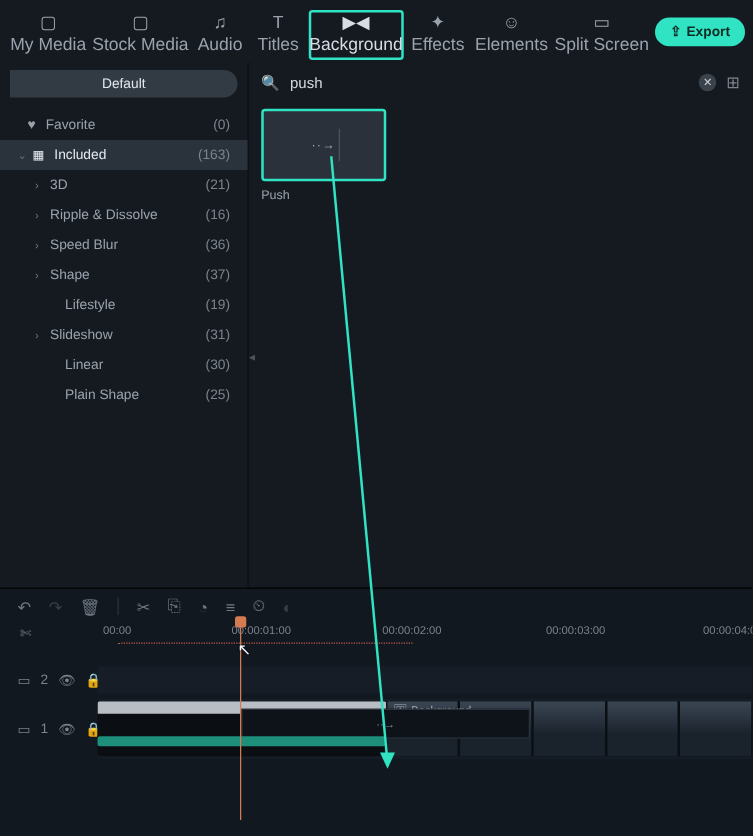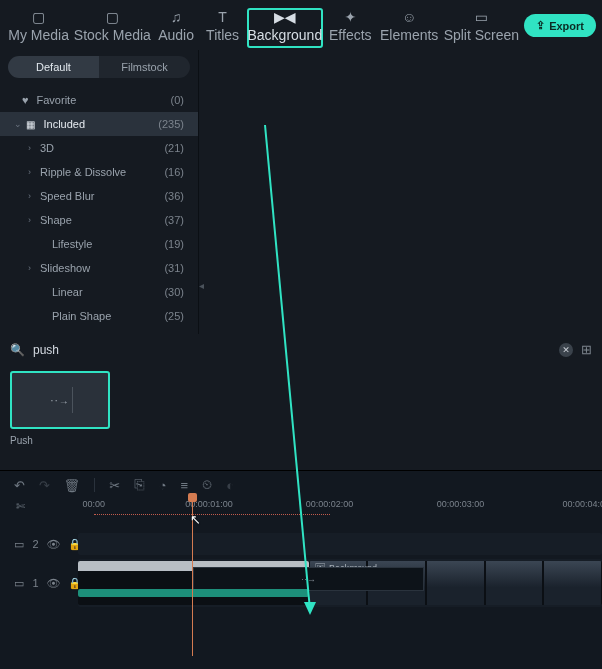--- a/index.html
+++ b/index.html
@@ -6,21 +6,21 @@
   body { background: #0f1419; color: #c8ced4; width: 602px; height: 669px; overflow: hidden; font-size: 11px; position: relative; }
   
   .topbar { display: flex; align-items: flex-start; padding: 8px 6px 0 6px; gap: 2px; background: #151a21; height: 50px; }
   .topbar-item { display: flex; flex-direction: column; align-items: center; justify-content: center; padding: 2px 6px 6px 6px; cursor: pointer; color: #9aa3ad; border: 2px solid transparent; border-radius: 3px; min-width: 44px; height: 40px; }
   .topbar-item.active { border: 2px solid #30e3c3; color: #d6dde4; }
   .topbar-item .ic { font-size: 14px; height: 16px; display:flex; align-items:center; }
   .topbar-item .lbl { font-size: 14px; margin-top: 2px; white-space: nowrap; }
   .topbar-spacer { flex: 1; }
   .export-btn { background: #30e3c3; color: #0b2c24; border-radius: 14px; padding: 5px 12px; font-size: 11px; font-weight: 600; display:flex; align-items:center; gap:4px; margin-top: 6px; cursor:pointer; }
   
-  .main { display: flex; height: 420px; background: #151a21; flex-direction: column; }
+  .main { display: flex; height: 420px; background: #151a21; }
   .sidebar { width: 199px; background: #151a21; border-right: 1px solid #0b0f14; }
   .tabrow { display: flex; padding: 6px 8px 4px 8px; }
   .tabpill { flex:1; text-align:center; padding: 5px 0; font-size: 11px; background: #20262e; color:#9aa3ad; cursor:pointer; }
   .tabpill:first-child { border-radius: 12px 0 0 12px; }
   .tabpill:last-child { border-radius: 0 12px 12px 0; }
   .tabpill.active { background: #323a44; color:#e2e8ee; }
   
   .cat-list { padding: 6px 0; }
   .cat-item { display:flex; align-items:center; padding: 6px 14px 6px 14px; cursor:pointer; color:#9aa3ad; font-size: 11px; }
   .cat-item .chev { width: 12px; font-size: 9px; color:#6b7480; }
@@ -120,33 +120,32 @@
   <div class="export-btn">
       <span>⇪</span>
       <span>Export</span>
     </div>
 </div>
 
 <div class="main">
   <div class="sidebar">
     <div class="tabrow">
       <div class="tabpill active">Default</div>
-      <div class="tabpill">Filmstock</div>
     </div>
     <div class="cat-list">
       <div class="cat-item fav">
         <span class="hearticon">♥</span>
         <span class="cname">Favorite</span>
         <span class="cnt">(0)</span>
       </div>
       <div class="cat-item selected">
         <span class="chevdown">⌄</span>
         <span class="gridicon">▦</span>
         <span class="cname">Included</span>
-        <span class="cnt">(235)</span>
+        <span class="cnt">(163)</span>
       </div>
       <div class="cat-item indent" style="padding-left:28px">
           <span class="chev">›</span>
           <span class="cname">3D</span>
           <span class="cnt">(21)</span>
         </div>
       <div class="cat-item indent" style="padding-left:28px">
           <span class="chev">›</span>
           <span class="cname">Ripple &amp; Dissolve</span>
           <span class="cnt">(16)</span>

